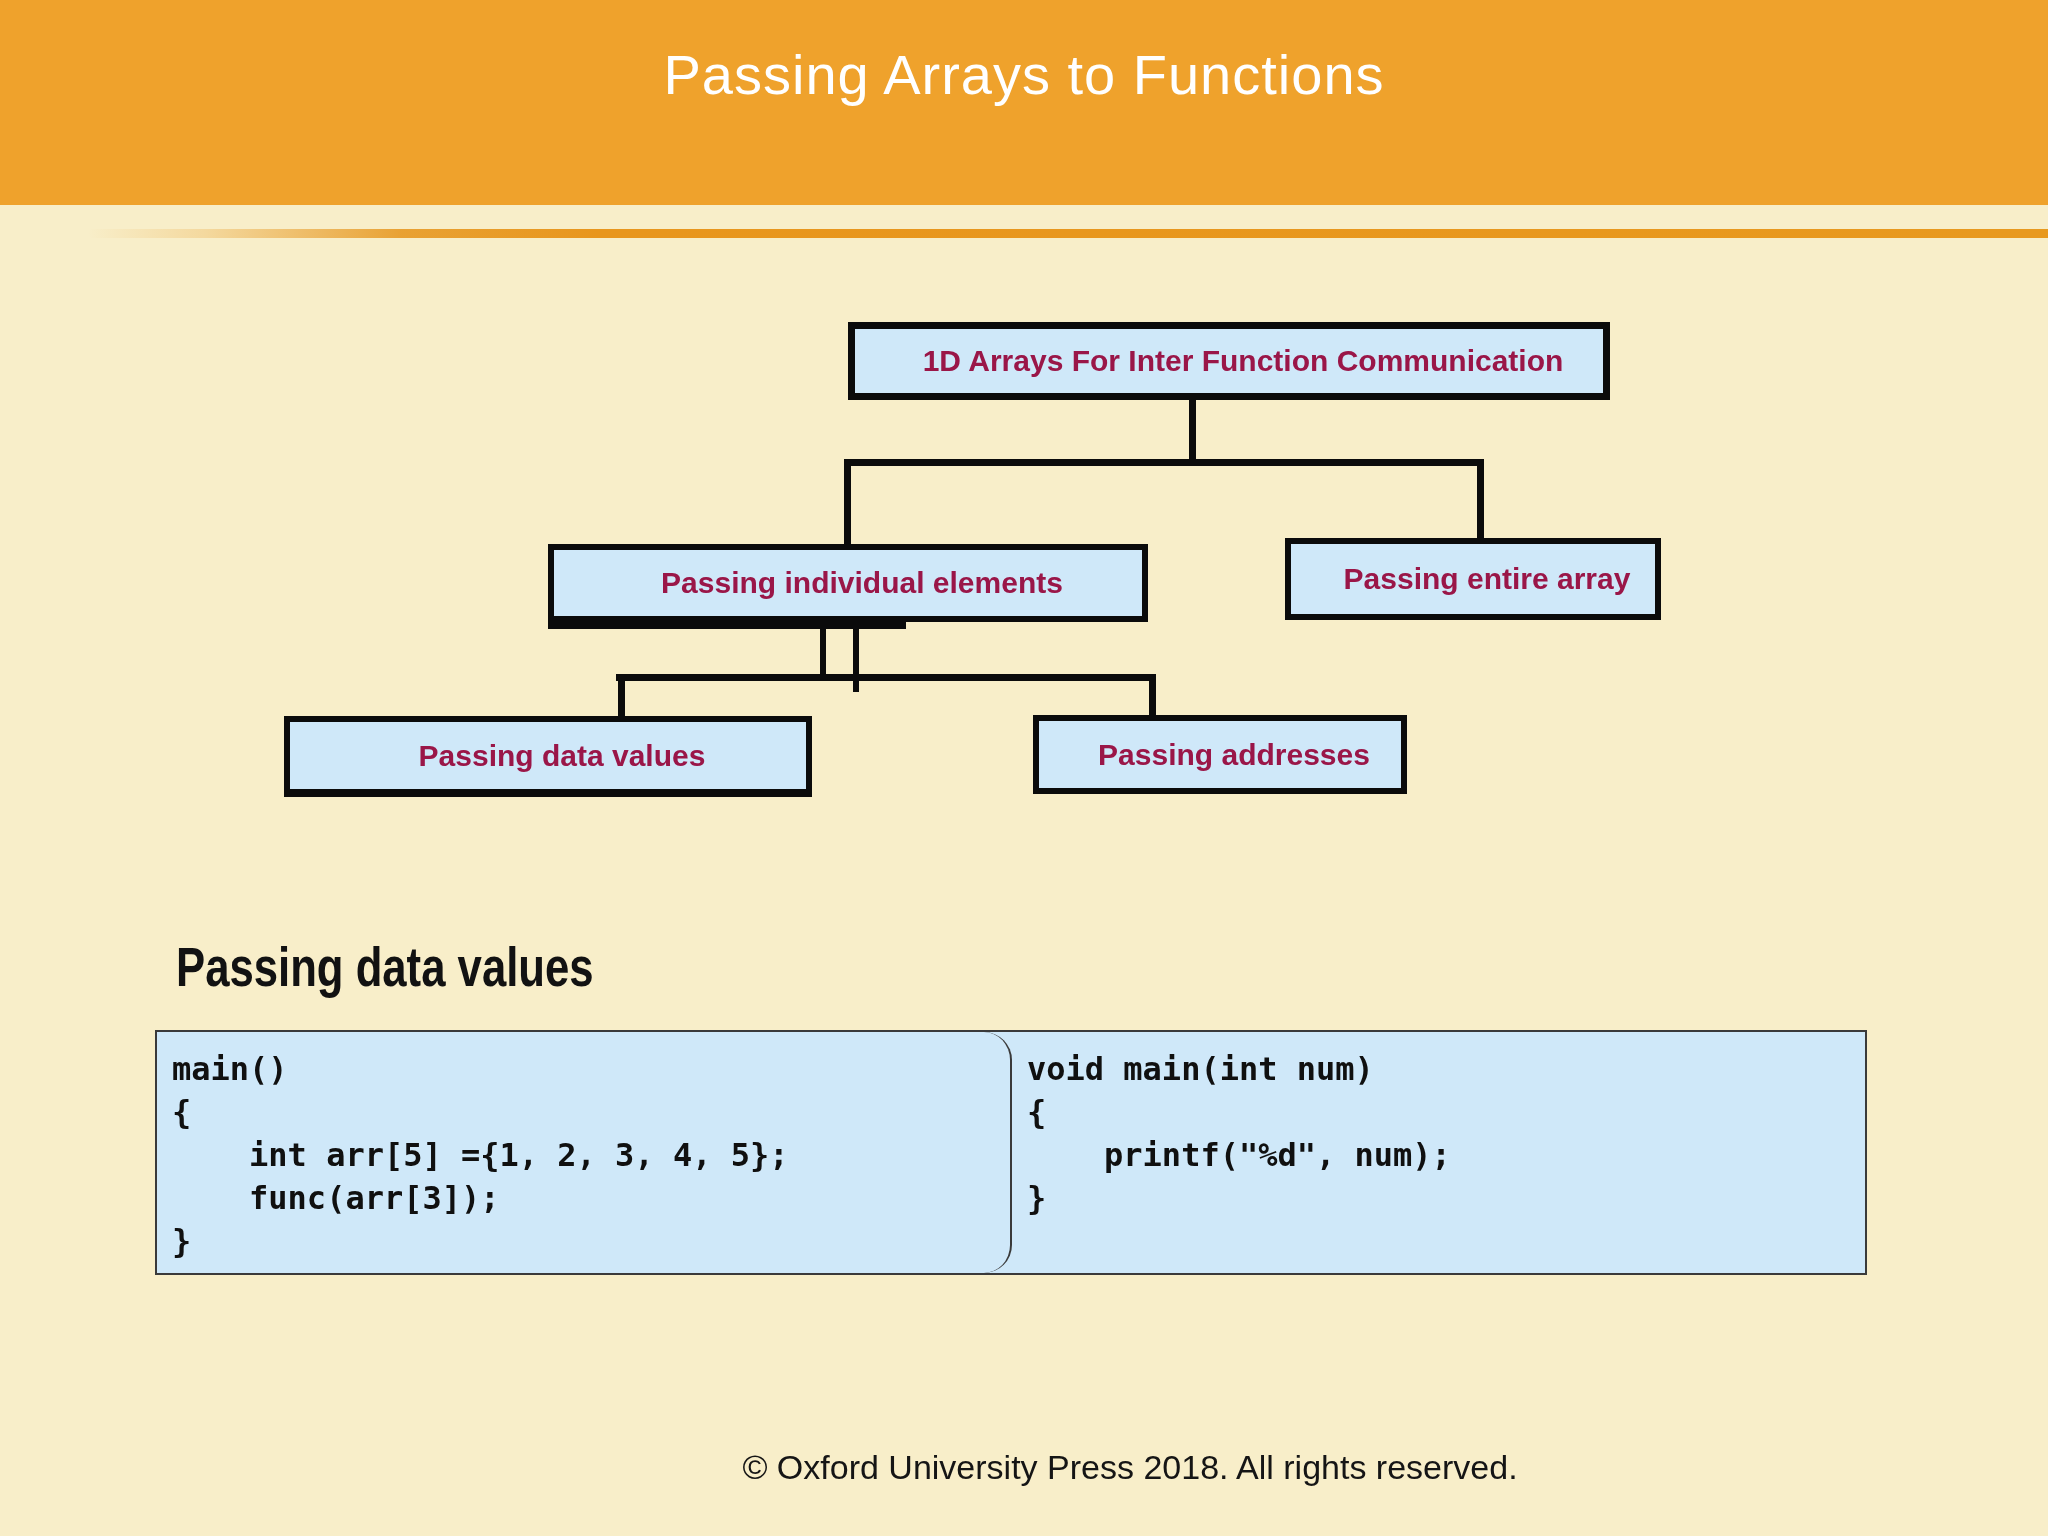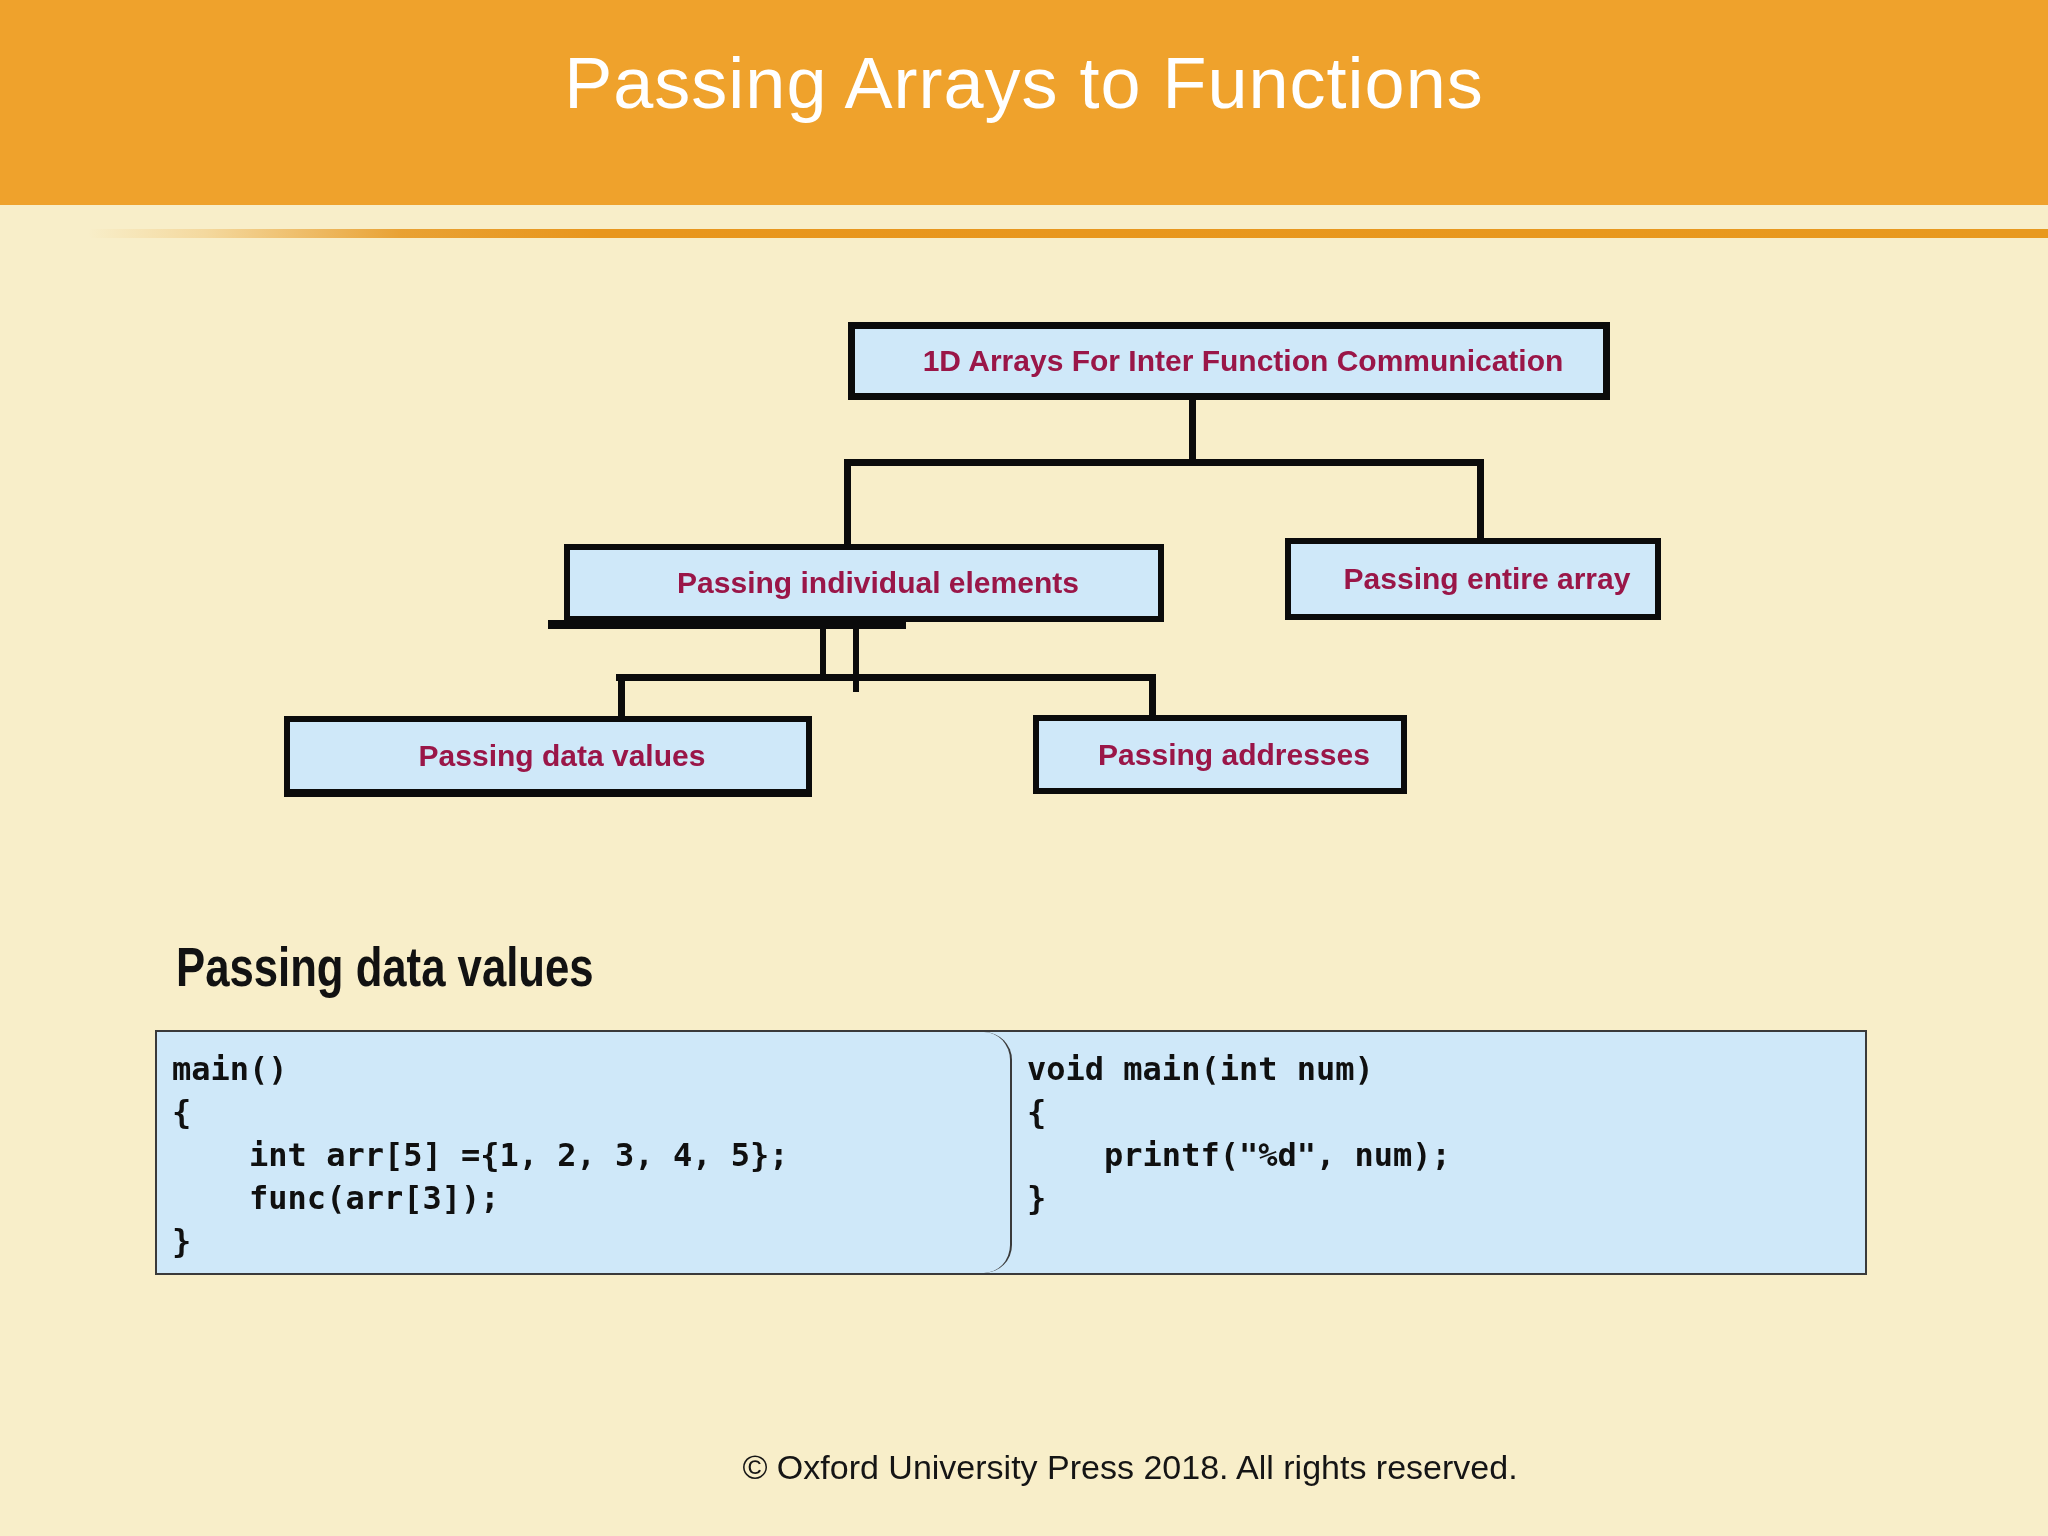--- a/index.html
+++ b/index.html
@@ -11,21 +11,21 @@
     font-family:"Liberation Sans", sans-serif;
   }
   
   .header{
     position:absolute;left:0;top:0;width:2048px;height:205px;
     background:#EFA22C;
   }
   .title{
     margin:0;position:absolute;left:0;top:44px;width:2048px;
     text-align:center;
-    font-size:72px;line-height:1.1;font-weight:400;color:#FFFFFF;
+    font-size:56px;line-height:1.1;font-weight:400;color:#FFFFFF;
     letter-spacing:1px;
   }
   .accent-line{
     position:absolute;left:88px;top:229px;width:1960px;height:9px;
     background:linear-gradient(to right,
       rgba(232,152,29,0) 0%,
       rgba(232,152,29,.25) 6%,
       rgba(230,148,25,.85) 16%,
       #E8961D 26%,
       #E8991E 100%);
@@ -89,21 +89,21 @@
     <div class="ln" style="left:820px;top:622px;width:6px;height:57px;"></div>
     <div class="ln" style="left:853px;top:622px;width:6px;height:70px;"></div>
     <div class="ln" style="left:616px;top:674px;width:540px;height:7px;"></div>
     <div class="ln" style="left:618px;top:674px;width:7px;height:46px;"></div>
     <div class="ln" style="left:1149px;top:676px;width:7px;height:44px;"></div>
 
     <div class="node" style="left:848px;top:322px;width:762px;height:78px;border-width:7px;">
       <span>1D Arrays For Inter Function Communication</span>
     </div>
 
-    <div class="node" style="left:548px;top:544px;width:600px;height:78px;margin-left:16px;">
+    <div class="node" style="left:548px;top:544px;width:600px;height:78px;">
       <span>Passing individual elements</span>
     </div>
 
     <div class="node" style="left:1285px;top:538px;width:376px;height:82px;">
       <span>Passing entire array</span>
     </div>
 
     <div class="node" style="left:284px;top:716px;width:528px;height:81px;border-bottom-width:8px;">
       <span>Passing data values</span>
     </div>

